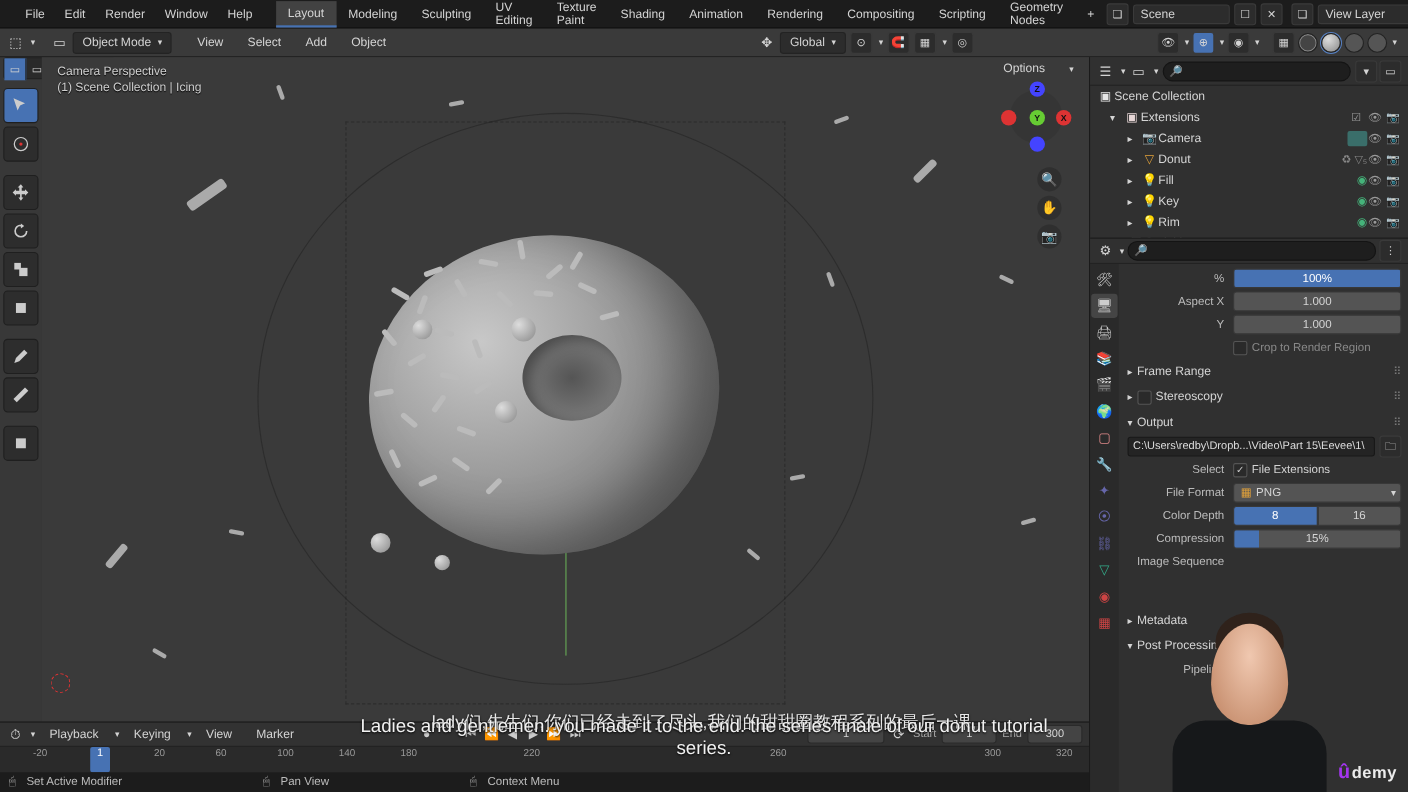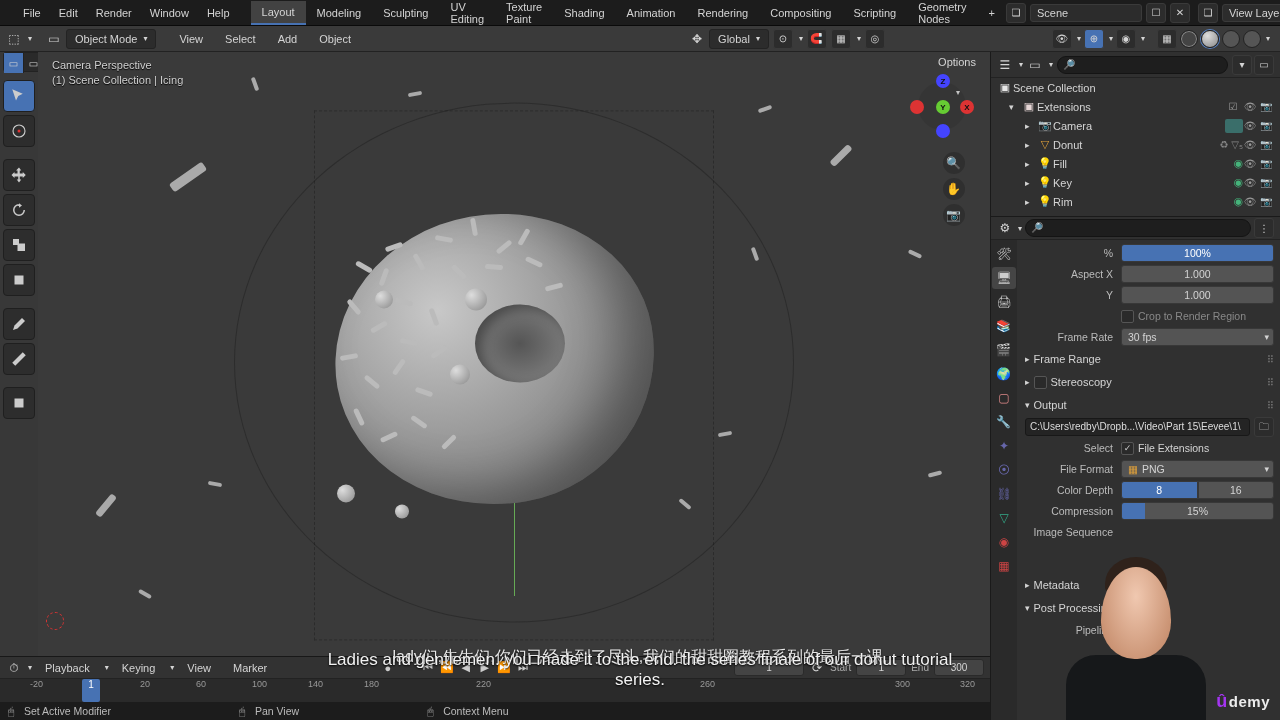--- a/index.html
+++ b/index.html
@@ -8,21 +8,21 @@
 
 .top-bar { height: 26px; background: #1c1c1c; display: flex; align-items: center; padding: 0 6px; border-bottom: 1px solid #0a0a0a; }
 .blender-logo { width: 18px; height: 18px; background: radial-gradient(circle at 30% 30%, #ff9a3c, #e07000); border-radius: 50%; margin-right: 8px; position: relative; }
 .menu-item { padding: 3px 9px; cursor: pointer; font-size: 11px; }
 .menu-sep { width: 1px; height: 14px; background: #444; margin: 0 6px; }
 .workspace-tab { padding: 5px 11px; font-size: 11px; cursor: pointer; position: relative; }
 .workspace-tab.active { background: #424242; border-bottom: 2px solid #4772b3; }
 .top-spacer { flex: 1; }
 .scene-box { display: flex; align-items: center; gap: 4px; margin-right: 8px; }
 .icon-btn { width: 20px; height: 20px; background: #2c2c2c; border: 1px solid #3a3a3a; border-radius: 3px; display: flex; align-items: center; justify-content: center; font-size: 10px; cursor: pointer; }
-.scene-input { background: #2c2c2c; border: 1px solid #3a3a3a; padding: 2px 6px; border-radius: 3px; font-size: 11px; color: #d4d4d4; width: 112px; }
+.scene-input { background: #2c2c2c; border: 1px solid #3a3a3a; padding: 2px 6px; border-radius: 3px; font-size: 11px; color: #d4d4d4; width: 88px; }
 
 
 .secondary-bar { height: 26px; background: #3a3a3a; display: flex; align-items: center; padding: 0 6px; border-bottom: 1px solid #222; }
 .dropdown-btn { background: #2c2c2c; border: 1px solid #232323; border-radius: 3px; padding: 3px 8px; font-size: 11px; cursor: pointer; display: flex; align-items: center; gap: 4px; }
 .icon-small { width: 16px; height: 16px; display: flex; align-items: center; justify-content: center; font-size: 12px; }
 .secondary-bar > * { margin-right: 4px; }
 .sbar-sep { width: 6px; }
 .sbar-right { margin-left: auto; display: flex; gap: 3px; align-items: center; }
 .shade-ball { width: 18px; height: 18px; border-radius: 50%; background: #555; border: 1px solid #222; cursor: pointer; }
 .shade-ball.active { background: radial-gradient(circle at 35% 30%, #ddd, #888); box-shadow: 0 0 0 1px #5680c2; }
@@ -38,21 +38,21 @@
 
 
 .toolbar-left { width: 38px; background: transparent; padding-top: 28px; display: flex; flex-direction: column; gap: 3px; align-items: center; }
 .tool-btn { width: 32px; height: 32px; background: #2d2d2d; border: 1px solid #1f1f1f; border-radius: 4px; display: flex; align-items: center; justify-content: center; cursor: pointer; position: relative; }
 .tool-btn.active { background: #4772b3; }
 .tool-btn svg { width: 18px; height: 18px; fill: #ccc; }
 
 
 .viewport { flex: 1; background: #3a3a3a; position: relative; overflow: hidden; }
 .cam-overlay { position: absolute; top: 6px; left: 14px; font-size: 11px; color: #cfcfcf; line-height: 1.4; text-shadow: 0 1px 1px #000; }
-.options-btn { position: absolute; top: 4px; right: 14px; font-size: 11px; display: flex; gap: 20px; align-items: center; z-index: 3; flex-direction: column; }
+.options-btn { position: absolute; top: 4px; right: 14px; font-size: 11px; display: flex; gap: 20px; align-items: center; z-index: 3; }
 .nav-gizmo { position: absolute; top: 24px; right: 18px; width: 60px; height: 60px; z-index: 3; }
 .nav-gizmo .center { position: absolute; width: 48px; height: 48px; left: 6px; top: 6px; border-radius: 50%; background: rgba(0,0,0,0.08); }
 .nav-ax { position: absolute; width: 14px; height: 14px; border-radius: 50%; display: flex; align-items: center; justify-content: center; font-size: 8px; color: #111; font-weight: bold; }
 .ax-x { background: #d33; left: -2px; top: 24px; }
 .ax-xp { background: #d33; right: -2px; top: 24px; }
 .ax-y { background: #6c3; left: 24px; top: 24px; }
 .ax-z { background: #44f; left: 24px; top: -2px; }
 .ax-zd { background: #44f; left: 24px; bottom: -2px; }
 .nav-side-btn { width: 22px; height: 22px; background: rgba(40,40,40,0.6); border-radius: 50%; position: absolute; right: 25px; display: flex; align-items: center; justify-content: center; font-size: 12px; cursor: pointer; z-index: 3; }
 
@@ -489,24 +489,20 @@
           </div>
         <div class="prop-row">
             <div class="plabel">Y</div>
             <div class="pval">1.000</div>
           </div>
         <div class="prop-row">
             <div class="plabel"></div>
             <span class="pchk"></span>
             <span style="font-size:10.5px;color:#888">Crop to Render Region</span>
           </div>
-        <div class="prop-row">
-            <div class="plabel">Frame Rate</div>
-            <div class="pval dropdown">30 fps</div>
-          </div>
 
         <div class="psection-hdr">
             <span class="tri">▸</span>
             <span>Frame Range</span>
             <span class="psection-grip">⠿</span>
           </div>
         <div class="psection-hdr">
             <span class="tri">▸</span>
             <span class="pchk"></span>
             <span>Stereoscopy</span>

